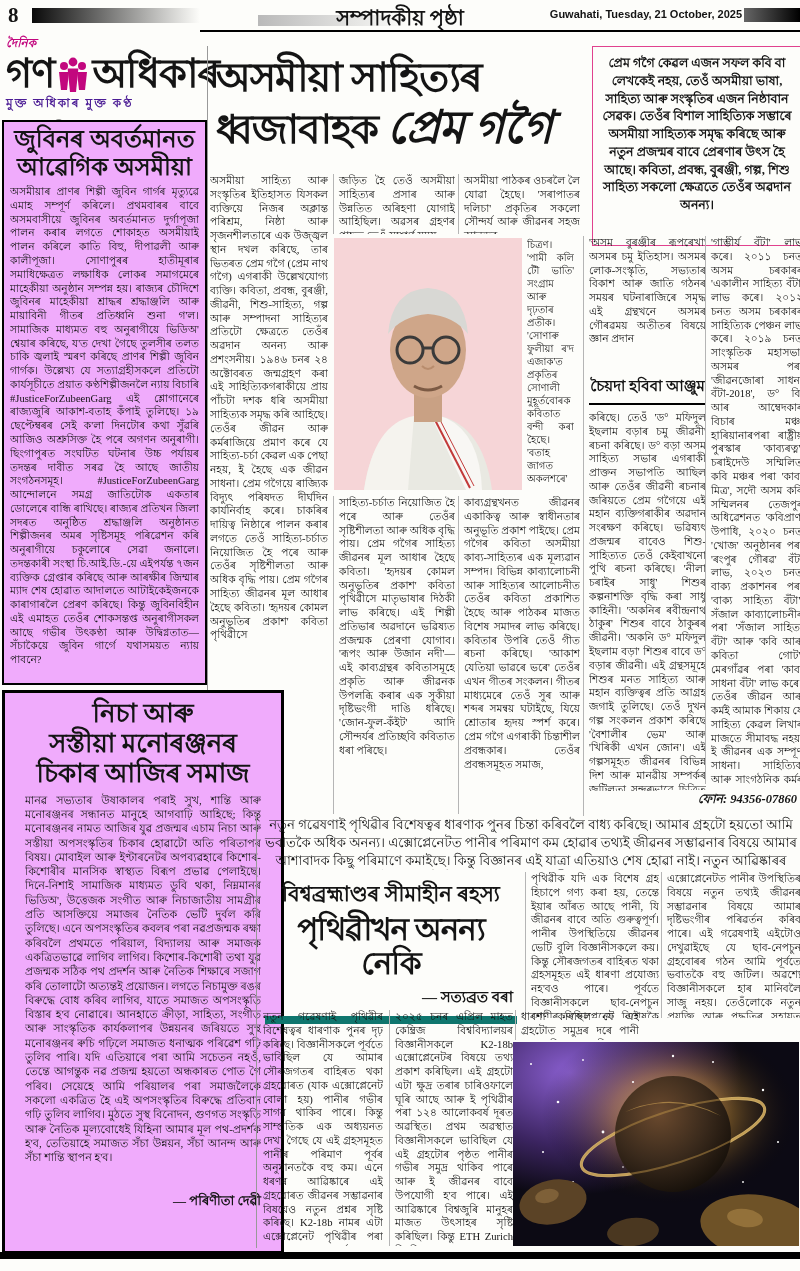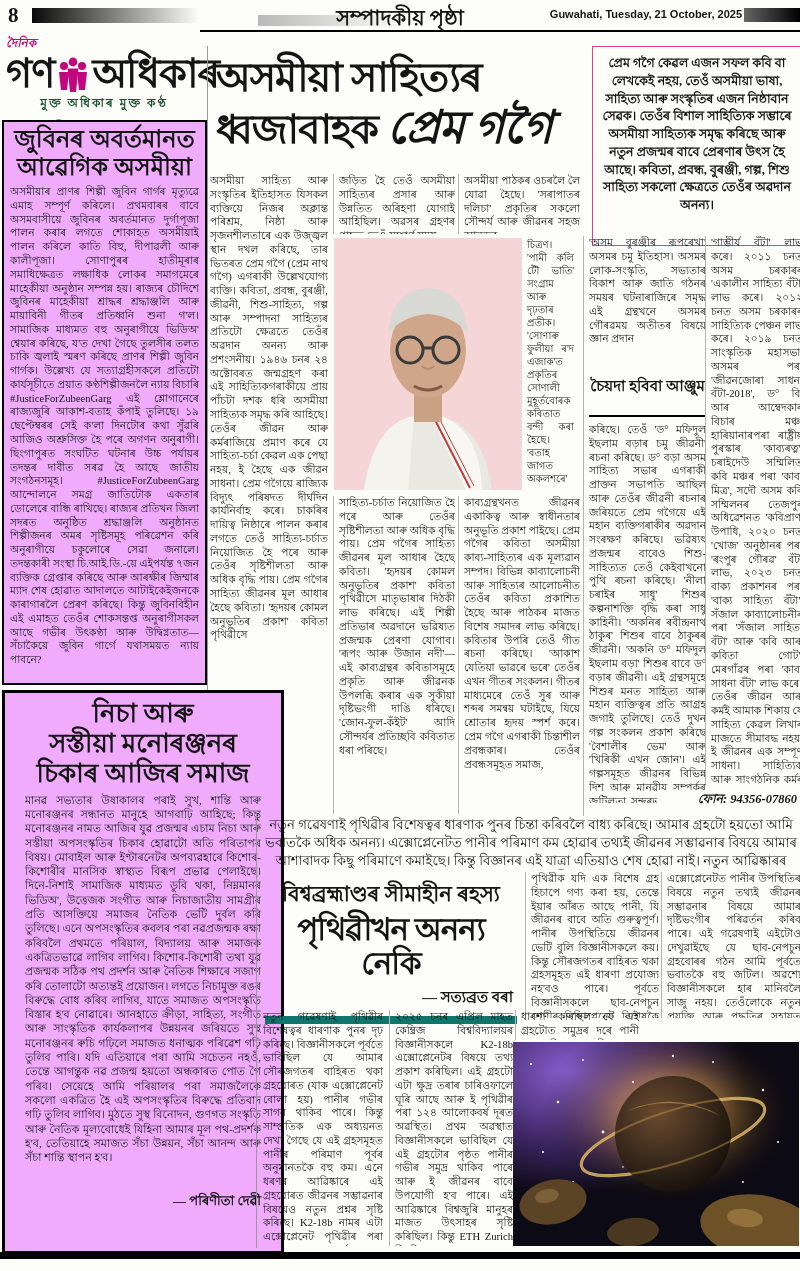--- a/index.html
+++ b/index.html
@@ -12,32 +12,32 @@
   .grad-gray{background:linear-gradient(to right,#b9b9b9,#fdfdfa);}
   .rule{background:#000;}
   
   .pagenum{font-size:21px;font-weight:bold;}
   .section-title{font-size:21px;font-weight:bold;text-align:center;}
   .edate{font-family:"Liberation Sans",sans-serif;font-size:11px;font-weight:bold;text-align:right;}
   
   .daily{color:#c2077e;font-weight:bold;font-size:12px;font-style:italic;}
   .mast-row{display:flex;align-items:flex-end;gap:2px;}
   .mast-word{font-size:40px;font-weight:bold;letter-spacing:-1px;line-height:1;}
-  .tagline{color:#14532d;font-weight:bold;font-size:12px;letter-spacing:2px;text-align:center;}
+  .tagline{color:#4c1d95;font-weight:bold;font-size:12px;letter-spacing:2px;}
   .mast-date{font-size:12.5px;font-weight:bold;text-align:center;}
   
   .box{border:2px solid #000;background:#f0abfc;}
   .box-head{font-weight:bold;text-align:center;line-height:1.15;}
   
   .lead-h1{font-size:40px;font-weight:bold;line-height:1.18;letter-spacing:-1px;}
   .lead-name{font-weight:bold;font-style:italic;font-size:46px;letter-spacing:-1px;}
   .standfirst{border:1px solid #e0418e;padding:8px 7px;font-size:12.5px;font-weight:bold;
               text-align:center;line-height:1.42;overflow:hidden;}
   .byline-box{font-size:15px;font-weight:bold;text-align:center;border-bottom:2px solid #000;
-              padding:6px 0 16px 0;margin:4px 0 6px 0;}
+              padding:6px 0 4px 0;margin:4px 0 6px 0;}
   .col-line{border-left:1px solid #b5b5b5;padding-left:5px;}
   .phone{font-size:12.5px;font-weight:bold;font-style:italic;text-align:right;background:#fdfdfa;}
   
   .earth-intro{font-size:13.2px;text-align:center;line-height:1.35;overflow:hidden;}
   .earth-h-small{font-size:21px;font-weight:bold;text-align:center;letter-spacing:0px;}
   .earth-h-big{font-size:31px;font-weight:bold;text-align:center;letter-spacing:-1px;line-height:1.1;}
   .earth-byline{font-size:15px;font-weight:bold;text-align:right;border-bottom:8px solid #0f766e;
                 padding:4px 4px 6px 0;}
   .sig{font-size:13px;font-weight:bold;text-align:right;}
 </style>

